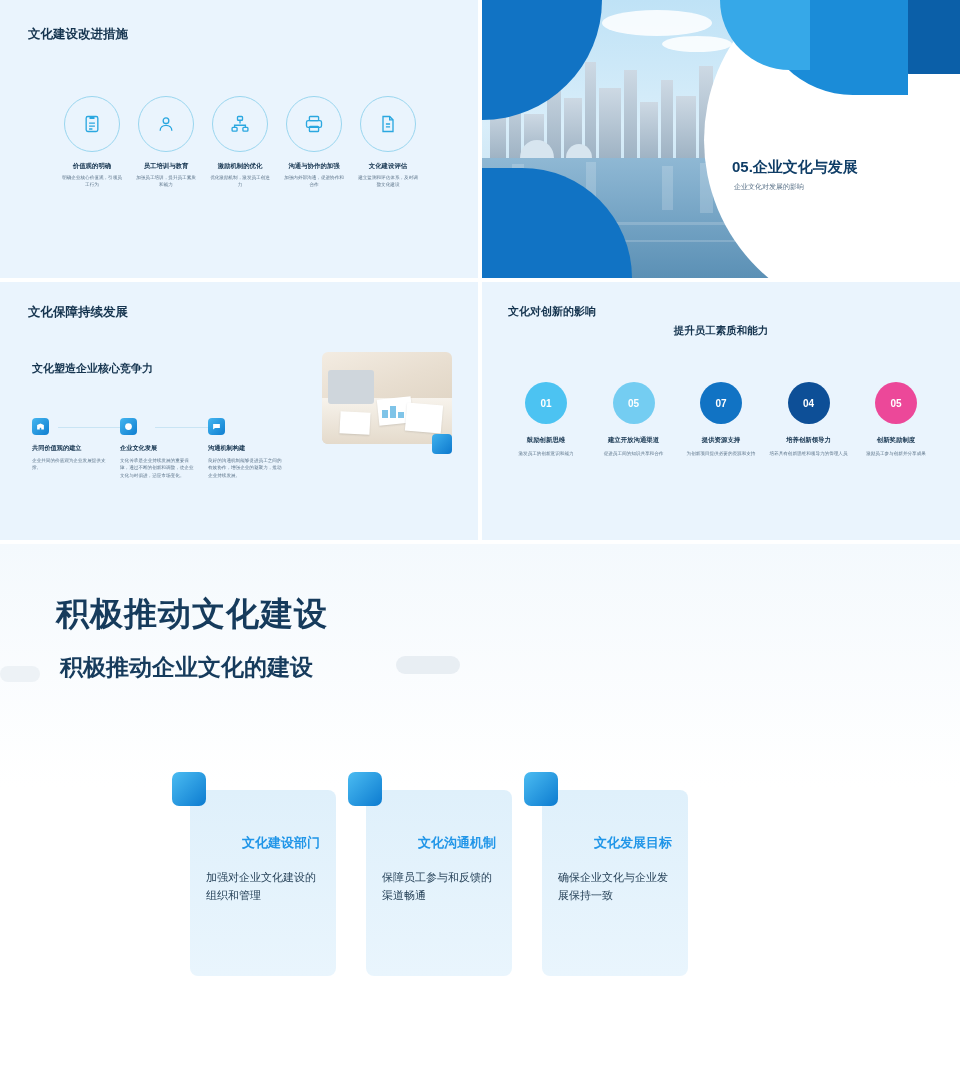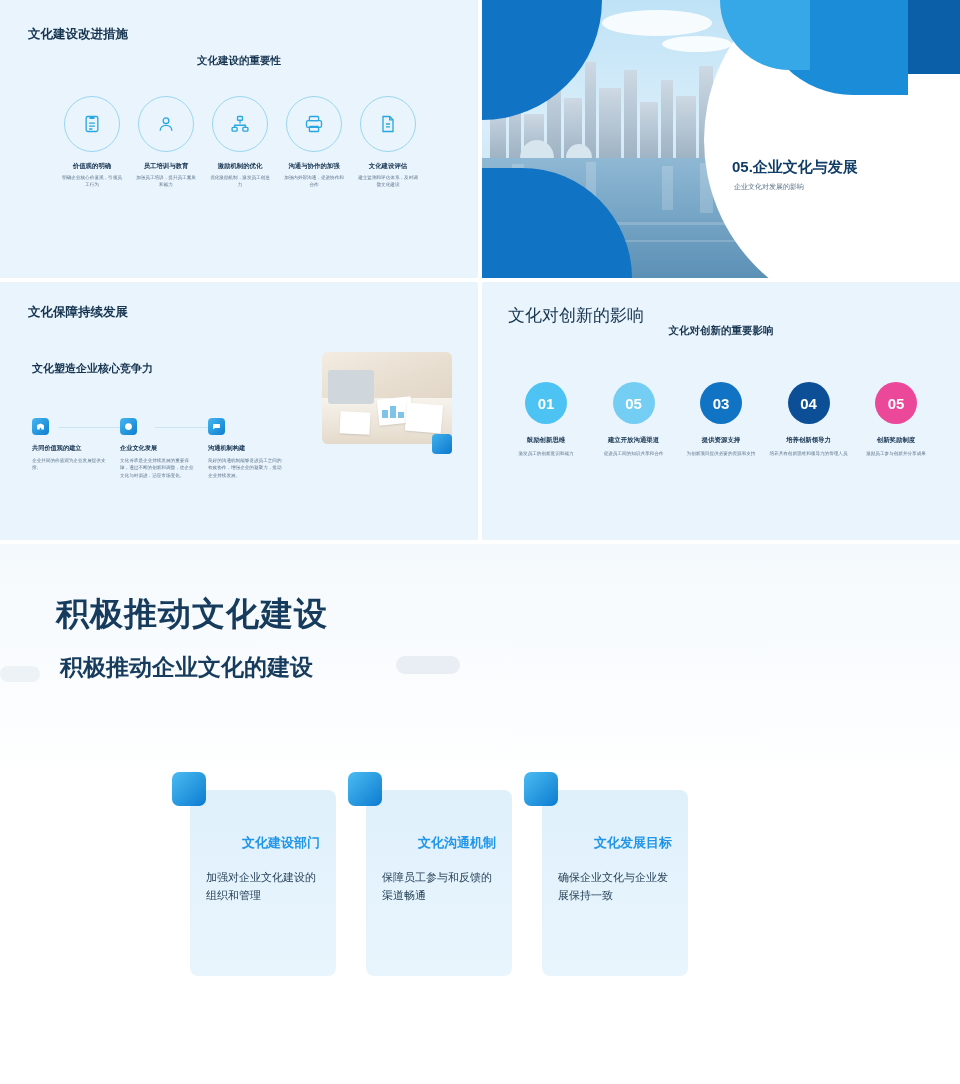--- a/index.html
+++ b/index.html
@@ -69,25 +69,25 @@
     background: linear-gradient(160deg,#f3ece2 0%, #e8ded0 40%, #d9cdbb 100%);
   }
   .photo .desk { position: absolute; left: 0; bottom: 0; width: 100%; height: 46px; background: linear-gradient(#f7f3ec,#e4dacb); }
   .photo .paper { position: absolute; background: #ffffff; box-shadow: 0 1px 2px rgba(0,0,0,.12); }
   .photo .chart { position: absolute; background: #7fc4e8; }
   .photo .lap { position: absolute; left: 6px; top: 18px; width: 46px; height: 34px; background: #cfd6dc; border-radius: 3px; }
   .sq-accent { position: absolute; left: 432px; top: 152px; width: 20px; height: 20px; border-radius: 4px; background: linear-gradient(135deg,#3fb2ee,#0d78cd); }
 
   
   #slide4 { left: 482px; top: 282px; width: 478px; height: 258px; }
-  .s4-title { position: absolute; left: 26px; top: 22px; font-size: 17px; font-weight: normal; color: #15344f; }
+  .s4-title { position: absolute; left: 26px; top: 22px; font-size: 11px; font-weight: bold; color: #15344f; }
   .s4-sub { position: absolute; left: 0; right: 0; top: 42px; text-align: center; font-size: 10.5px; font-weight: bold; color: #15344f; }
   .num-row { position: absolute; left: 22px; top: 100px; width: 434px; display: flex; justify-content: space-between; }
   .num-col { width: 84px; display: flex; flex-direction: column; align-items: center; }
-  .num-circ { width: 42px; height: 42px; border-radius: 50%; display:flex; align-items:center; justify-content:center; color:#fff; font-size: 15px; font-weight: bold; }
+  .num-circ { width: 42px; height: 42px; border-radius: 50%; display:flex; align-items:center; justify-content:center; color:#fff; font-size: 10px; font-weight: bold; }
   .num-cap { margin-top: 12px; font-size: 6.4px; font-weight: bold; color: #15344f; text-align: center; }
   .num-desc { margin-top: 5px; font-size: 4.6px; color: #5a7288; text-align: center; line-height: 1.6; width: 82px; }
 
   
   #slide5 { left: 0; top: 544px; width: 960px; height: 540px; background: linear-gradient(#f4f9fd 0%, #ffffff 45%, #ffffff 100%); }
   .s5-title { position: absolute; left: 56px; top: 48px; font-size: 33px; font-weight: bold; color: #163b5c; letter-spacing: 1px; }
   .s5-sub { position: absolute; left: 60px; top: 108px; font-size: 23px; font-weight: bold; color: #163b5c; }
   .ghost-pill { position: absolute; left: 396px; top: 112px; width: 64px; height: 18px; border-radius: 9px; background: #e8eef3; }
   .ghost-pill2 { position: absolute; left: 0px; top: 122px; width: 40px; height: 16px; border-radius: 8px; background: #edf2f6; }
   .cards { position: absolute; left: 190px; top: 246px; display: flex; gap: 30px; }
@@ -102,21 +102,20 @@
 
   .gapline { position: absolute; background: #ffffff; }
 </style>
 </head>
 <body>
 
 <div class="deck">
 
   <section class="slide" id="slide1">
     <div class="s1-title">文化建设改进措施</div>
-    <div class="s1-sub">文化建设的重要性</div>
 
     <div class="circ-row">
 
       <div class="circ-col">
         <div class="circ">
           <svg viewBox="0 0 24 24" fill="none" stroke="#2aa7e0" stroke-width="1.6">
             <rect x="5" y="3" width="14" height="18" rx="2"></rect>
               <path d="M9 3h6v3H9z" fill="#2aa7e0" stroke="none"></path>
             <path d="M8.5 11h7M8.5 14.5h7M8.5 18h4"></path>
           </svg>
@@ -269,35 +268,35 @@
       <div class="chart" style="left:60px;top:58px;width:6px;height:8px;"></div>
       <div class="chart" style="left:68px;top:54px;width:6px;height:12px;"></div>
       <div class="chart" style="left:76px;top:60px;width:6px;height:6px;"></div>
       <div class="paper" style="left:18px;top:60px;width:30px;height:22px;transform:rotate(3deg);"></div>
     </div>
     <div class="sq-accent"></div>
   </section>
 
   <section class="slide" id="slide4">
     <div class="s4-title">文化对创新的影响</div>
-    <div class="s4-sub">文化对创新的重要影响</div>
+    <div class="s4-sub">提升员工素质和能力</div>
 
     <div class="num-row">
       <div class="num-col">
         <div class="num-circ" style="background:#4cc3f2;">01</div>
         <div class="num-cap">鼓励创新思维</div>
         <div class="num-desc">激发员工的创新意识和能力</div>
       </div>
       <div class="num-col">
         <div class="num-circ" style="background:#74cdf2;">05</div>
         <div class="num-cap">建立开放沟通渠道</div>
         <div class="num-desc">促进员工间的知识共享和合作</div>
       </div>
       <div class="num-col">
-        <div class="num-circ" style="background:#1173c4;">03</div>
+        <div class="num-circ" style="background:#1173c4;">07</div>
         <div class="num-cap">提供资源支持</div>
         <div class="num-desc">为创新项目提供必要的资源和支持</div>
       </div>
       <div class="num-col">
         <div class="num-circ" style="background:#0d4f97;">04</div>
         <div class="num-cap">培养创新领导力</div>
         <div class="num-desc">培养具有创新思维和领导力的管理人员</div>
       </div>
       <div class="num-col">
         <div class="num-circ" style="background:#ec4899;">05</div>

